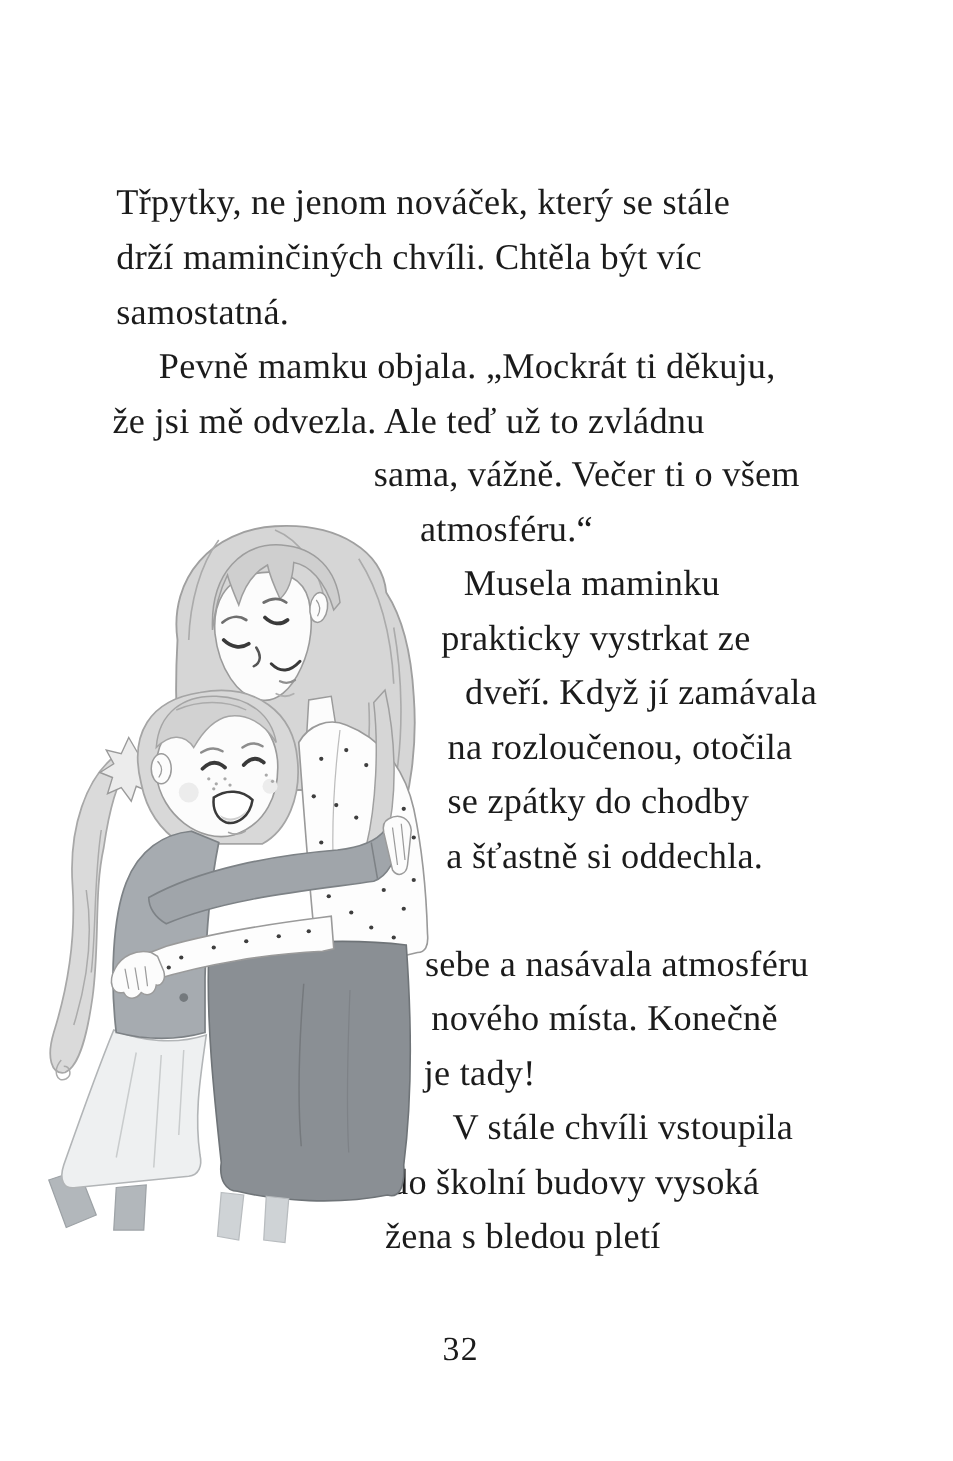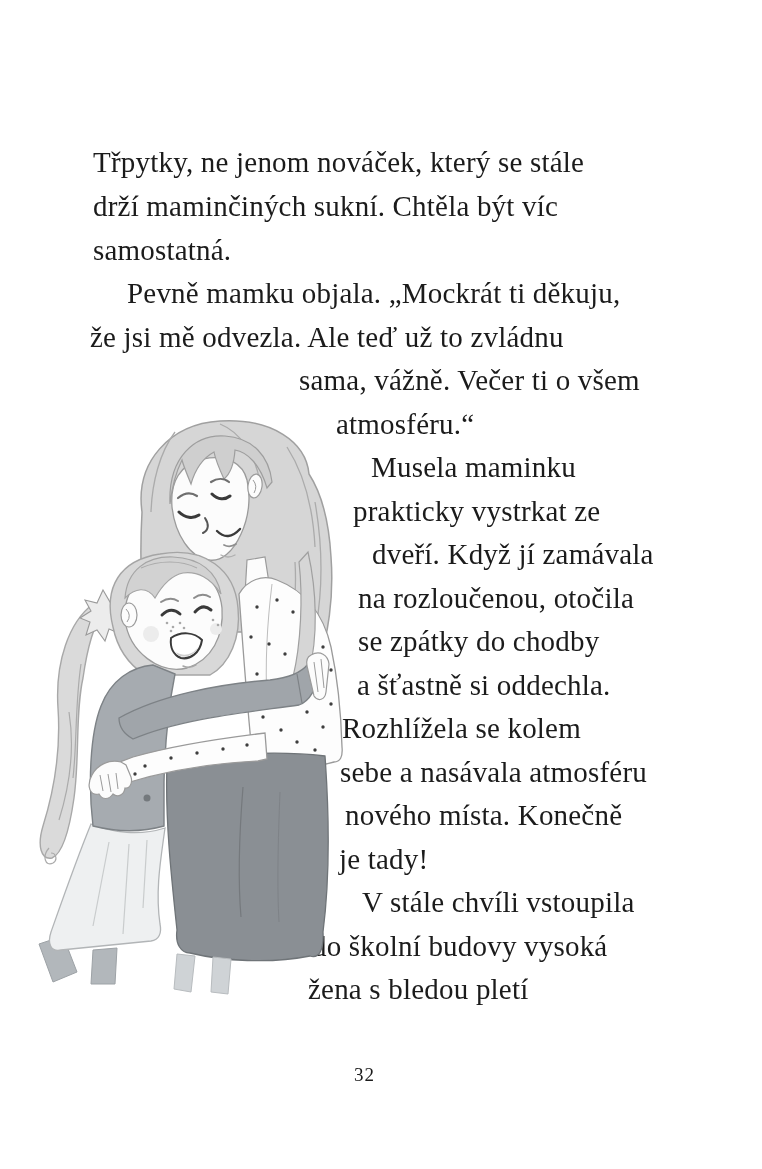--- a/index.html
+++ b/index.html
@@ -15,50 +15,49 @@
     position:absolute;
     font-size:29px;
     line-height:1;
     letter-spacing:0.2px;
     white-space:nowrap;
     color:#1b1b1b;
   }
   .page-number{
     position:absolute;
     left:354px;top:1064px;
-    font-size:19px;
+    font-size:27px;
     letter-spacing:1px;
     color:#1b1b1b;
   }
   .illustration{
     position:absolute;
     left:25px;top:412px;
     width:340px;height:600px;
   }
   .illustration svg{display:block;width:100%;height:100%;}
 </style>
 </head>
 <body>
 
 <div class="page">
 
   <div class="text-line" style="left:93px;top:148px">Třpytky, ne jenom nováček, který se stále</div>
-  <div class="text-line" style="left:93px;top:192px">drží maminčiných sukní. Chtěla být víc</div>
+  <div class="text-line" style="left:93px;top:192px">drží maminčiných chvíli. Chtěla být víc</div>
   <div class="text-line" style="left:93px;top:236px">samostatná.</div>
   <div class="text-line" style="left:127px;top:279px">Pevně mamku objala. „Mockrát ti děkuju,</div>
   <div class="text-line" style="left:90px;top:323px">že jsi mě odvezla. Ale teď už to zvládnu</div>
   <div class="text-line" style="left:299px;top:366px">sama, vážně. Večer ti o všem</div>
   <div class="text-line" style="left:336px;top:410px">atmosféru.“</div>
   <div class="text-line" style="left:371px;top:453px">Musela maminku</div>
   <div class="text-line" style="left:353px;top:497px">prakticky vystrkat ze</div>
   <div class="text-line" style="left:372px;top:540px">dveří. Když jí zamávala</div>
   <div class="text-line" style="left:358px;top:627px">se zpátky do chodby</div>
   <div class="text-line" style="left:358px;top:584px">na rozloučenou, otočila</div>
   <div class="text-line" style="left:357px;top:671px">a šťastně si oddechla.</div>
-  <div class="text-line" style="left:342px;top:714px">Rozhlížela se kolem</div>
   <div class="text-line" style="left:340px;top:758px">sebe a nasávala atmosféru</div>
   <div class="text-line" style="left:345px;top:801px">nového místa. Konečně</div>
   <div class="text-line" style="left:339px;top:845px">je tady!</div>
   <div class="text-line" style="left:362px;top:888px">V stále chvíli vstoupila</div>
   <div class="text-line" style="left:312px;top:932px">do školní budovy vysoká</div>
   <div class="text-line" style="left:308px;top:975px">žena s bledou pletí</div>
 
   <div class="page-number">32</div>
 
   <div class="illustration">

